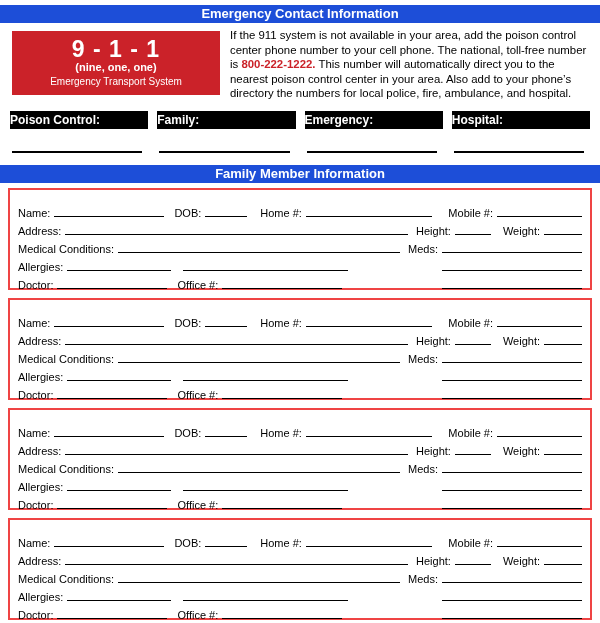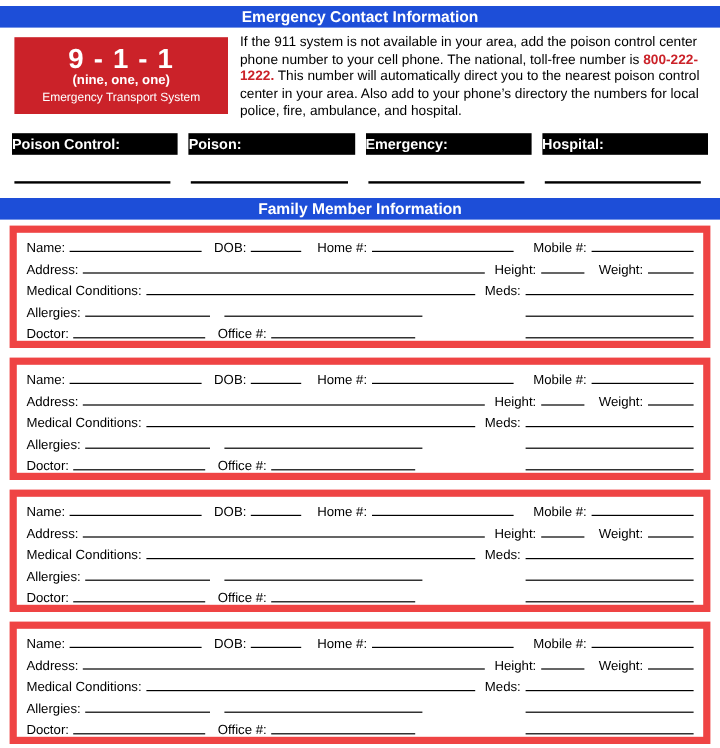--- a/index.html
+++ b/index.html
@@ -9,39 +9,39 @@
     background: #ffffff; color: #000;
     font-family: "Liberation Sans", sans-serif;
   }
   .bar {
     background: #1d4ed8; color: #fff; font-weight: bold;
     font-size: 13px; height: 18px; line-height: 18px; text-align: center;
   }
   .bar-top { margin-top: 5px; }
   .intro-row { display: flex; margin: 8px 12px 0 12px; }
   .red-box {
-    flex: none; width: 178px; height: 64px; background: #cb2229; color: #fff;
+    flex: none; width: 208px; height: 64px; background: #cb2229; color: #fff;
     display: flex; flex-direction: column; justify-content: center; text-align: center;
   }
   .red-number { font-size: 23px; font-weight: bold; line-height: 24px; letter-spacing: 1px; }
   .red-phonetic { font-size: 11px; font-weight: bold; line-height: 13px; }
   .red-subtitle { font-size: 10px; font-weight: normal; line-height: 15px; }
   .intro-text { margin: -3px 0 0 10px; font-size: 11.4px; line-height: 14.6px; width: 398px; }
   .phone { color: #cb2229; font-weight: bold; }
   .contacts { display: flex; gap: 9px; margin: 10px 10px 0 10px; }
   .contact { flex: 1; }
   .contact-label {
     background: #000; color: #fff; font-weight: bold; font-size: 12px;
     height: 18px; line-height: 18px; text-align: left; white-space: nowrap;
   }
   .contact-line { margin: 22px 6px 0 2px; border-bottom: 2px solid #000; height: 0; }
   .bar-family { margin-top: 12px; }
   .members { margin: 5px 8px 0 8px; }
   .member-block {
-    border: 6px solid #ef4444; height: 102px; padding: 5px 8px; margin-bottom: 8px;
+    border: 2px solid #ef4444; height: 102px; padding: 16px 8px; margin-bottom: 8px;
     background: #fff;
   }
   .frow { display: flex; align-items: baseline; height: 18px; font-size: 11px; }
   .lbl { white-space: nowrap; margin-right: 4px; }
   .line { border-bottom: 1.5px solid #000; height: 11px; display: inline-block; flex: none; }
   .fl { flex: 1 1 auto; }
   .ml8 { margin-left: 8px; } .ml10 { margin-left: 10px; }
   .ml12 { margin-left: 12px; } .ml16 { margin-left: 16px; } .ml18 { margin-left: 13px; }
   .mla { margin-left: auto; }
   .w110 { width: 110px; } .w42 { width: 42px; } .w85 { width: 85px; }
@@ -63,21 +63,21 @@
   </div>
   <p class="intro-text"><span>If the 911 system is not available in your area, add the poison control center phone number to your cell phone. The national, toll-free number is </span><span class="phone" style="color: rgb(203, 34, 41);">800-222-1222.</span><span> This number will automatically direct you to the nearest poison control center in your area. Also add to your phone’s directory the numbers for local police, fire, ambulance, and hospital.</span></p>
 </div>
 
 <div class="contacts">
   <div class="contact">
     <div class="contact-label">Poison Control:</div>
     <div class="contact-line"></div>
   </div>
   <div class="contact">
-    <div class="contact-label">Poison:</div>
+    <div class="contact-label">Family:</div>
     <div class="contact-line"></div>
   </div>
   <div class="contact">
     <div class="contact-label">Emergency:</div>
     <div class="contact-line"></div>
   </div>
   <div class="contact">
     <div class="contact-label">Hospital:</div>
     <div class="contact-line"></div>
   </div>

